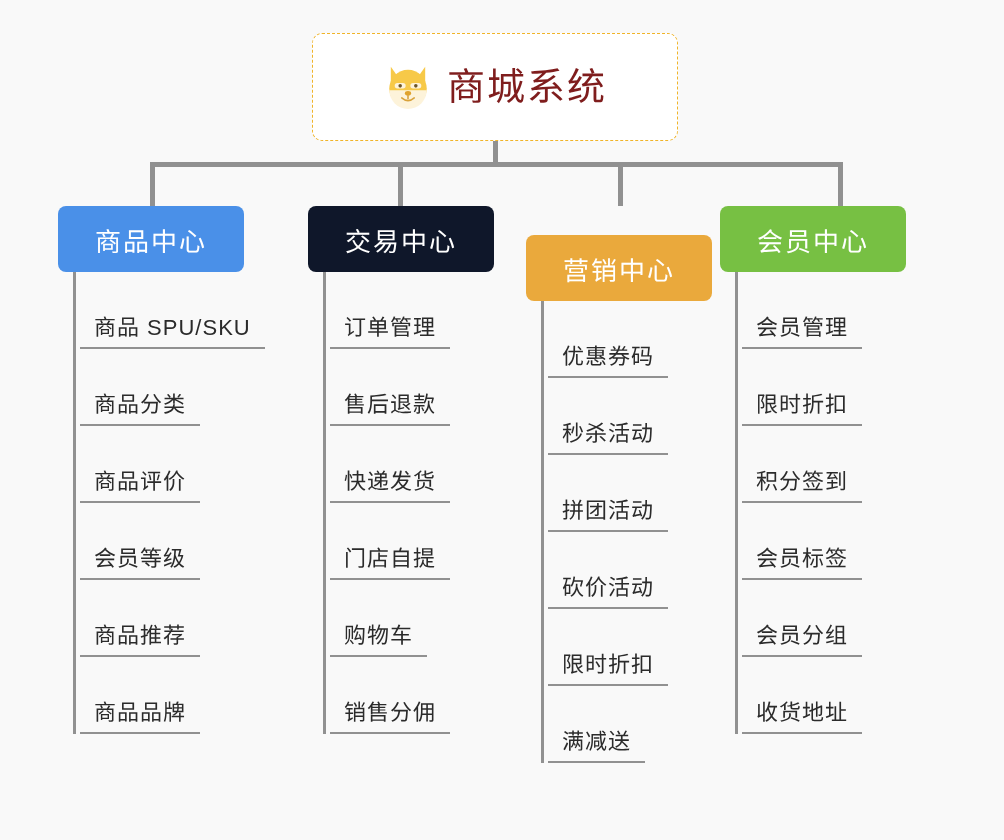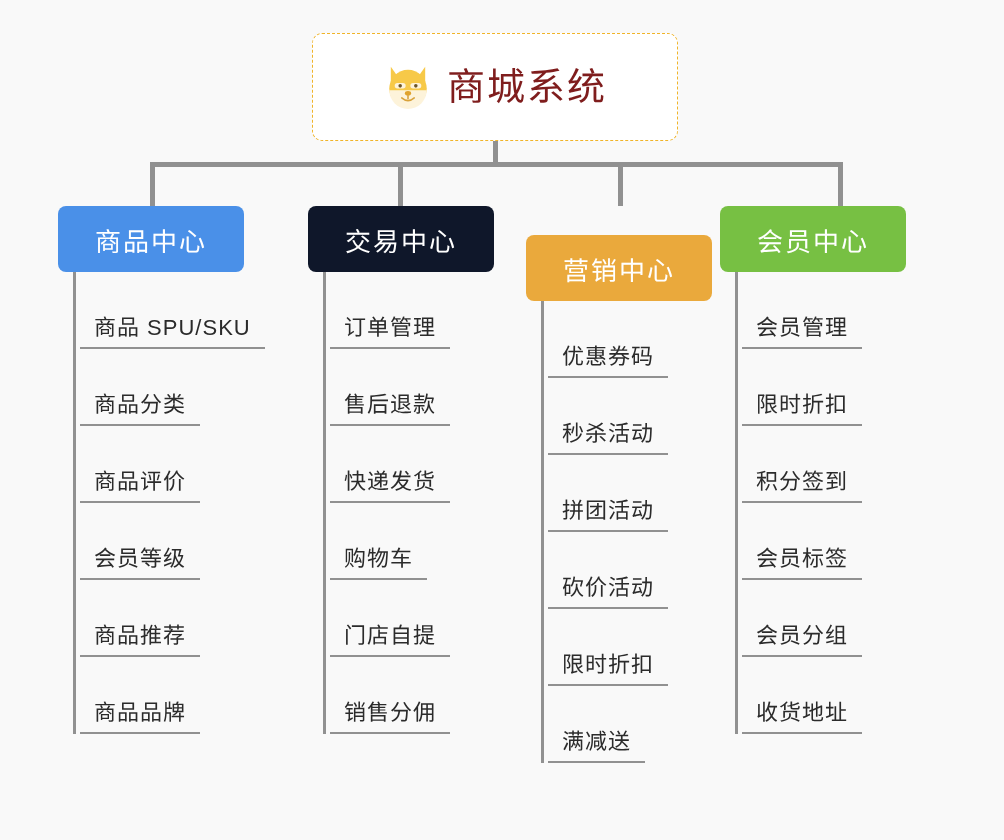--- a/index.html
+++ b/index.html
@@ -179,24 +179,24 @@
       <div class="item">
           <span class="item-label">订单管理</span>
         </div>
       <div class="item">
           <span class="item-label">售后退款</span>
         </div>
       <div class="item">
           <span class="item-label">快递发货</span>
         </div>
       <div class="item">
+          <span class="item-label">门店自提</span>
+        </div>
+      <div class="item">
           <span class="item-label">购物车</span>
-        </div>
-      <div class="item">
-          <span class="item-label">门店自提</span>
         </div>
       <div class="item">
           <span class="item-label">销售分佣</span>
         </div>
     </div>
   </div>
 
   <div class="col" style="left:526px; width:186px;">
     <div class="col-header" style="background:#eaa93c;margin-top:29px;">
       <span>营销中心</span>

